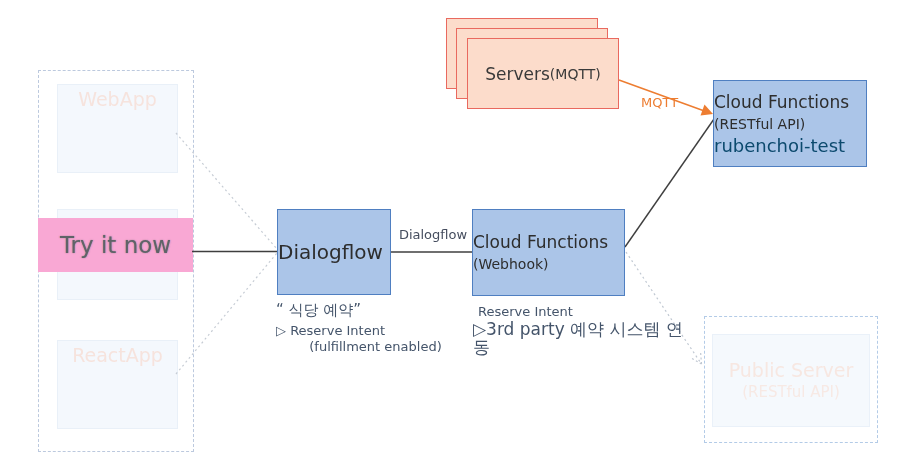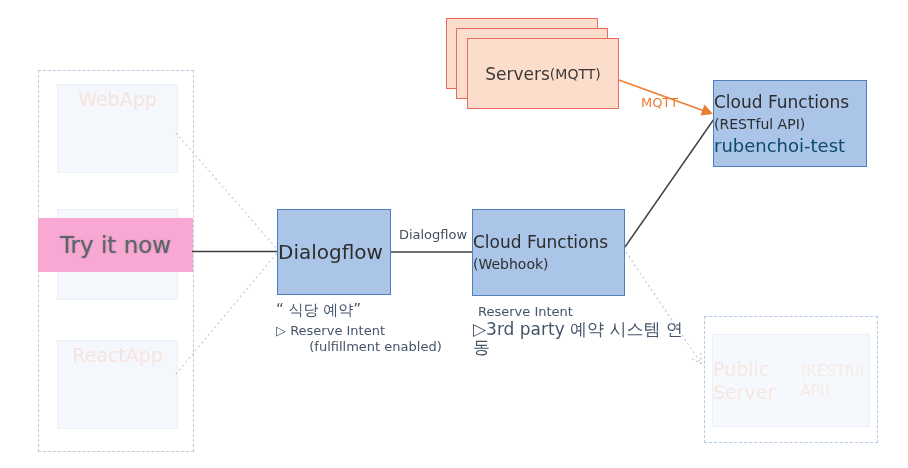--- a/index.html
+++ b/index.html
@@ -46,21 +46,21 @@
   .ann{color:#44546a;}
   .ann-df{left:276px;top:301px;width:190px;}
   .ann-df .q{font-size:15px;line-height:19px;margin-bottom:3px;}
   .ann-df .l2{font-size:13px;line-height:16px;}
   .ann-df .l3{font-size:13px;line-height:16px;padding-left:9px;text-align:center;}
   .ann-wh{left:473px;top:303px;width:210px;}
   .ann-wh .l1{font-size:13px;line-height:17px;padding-left:5px;}
   .ann-wh .l2{font-size:17px;line-height:18px;}
   
   .public-group{left:704px;top:316px;width:172px;height:125px;border:1px dashed #b3cbe7;}
-  .public-inner{left:712px;top:334px;width:156px;height:91px;background:#f5f9fd;border:1px solid #eaf1f9;display:flex;align-items:center;justify-content:center;}
+  .public-inner{left:712px;top:334px;width:156px;height:91px;background:#f5f9fd;border:1px solid #eaf1f9;display:flex;flex-direction:column;align-items:center;justify-content:center;}
   .public-inner .p1{font-size:19px;line-height:23px;color:#f7e7e1;}
   .public-inner .p2{font-size:15px;line-height:20px;color:#f7e9e4;}
 </style>
 </head>
 <body>
 
 <div class="canvas">
 
   <div class="abs client-group"></div>
 

